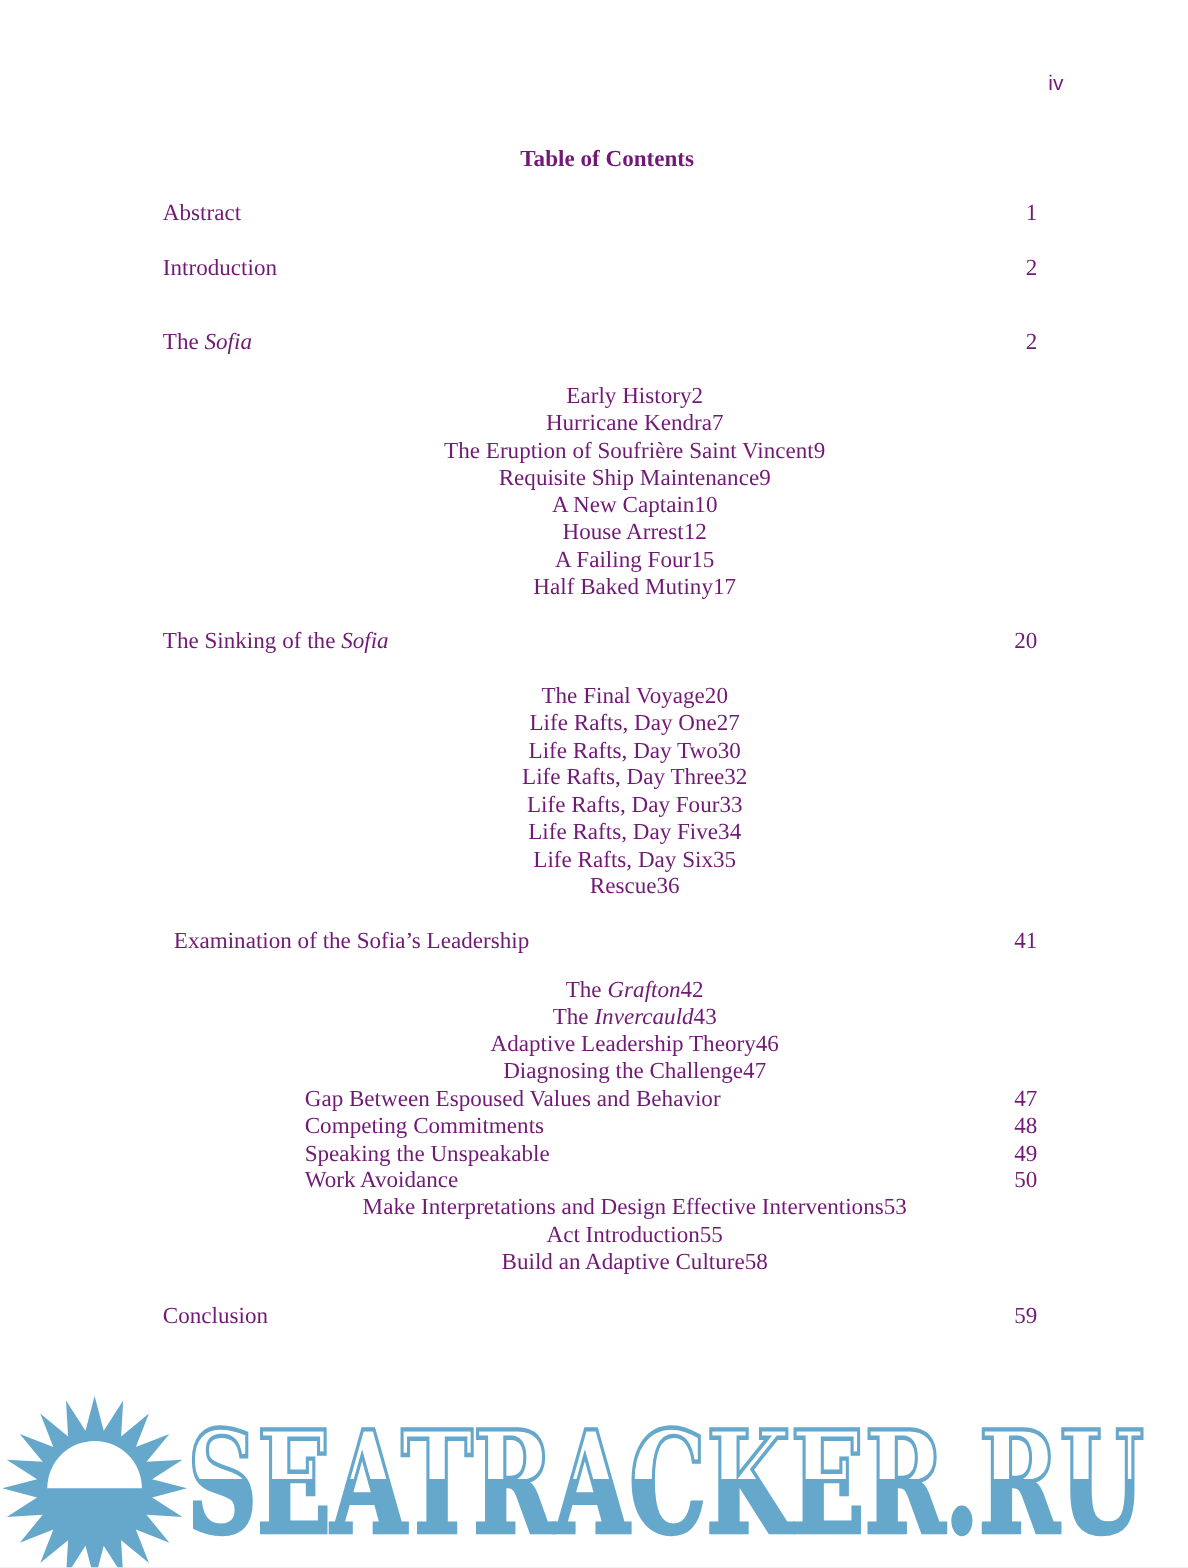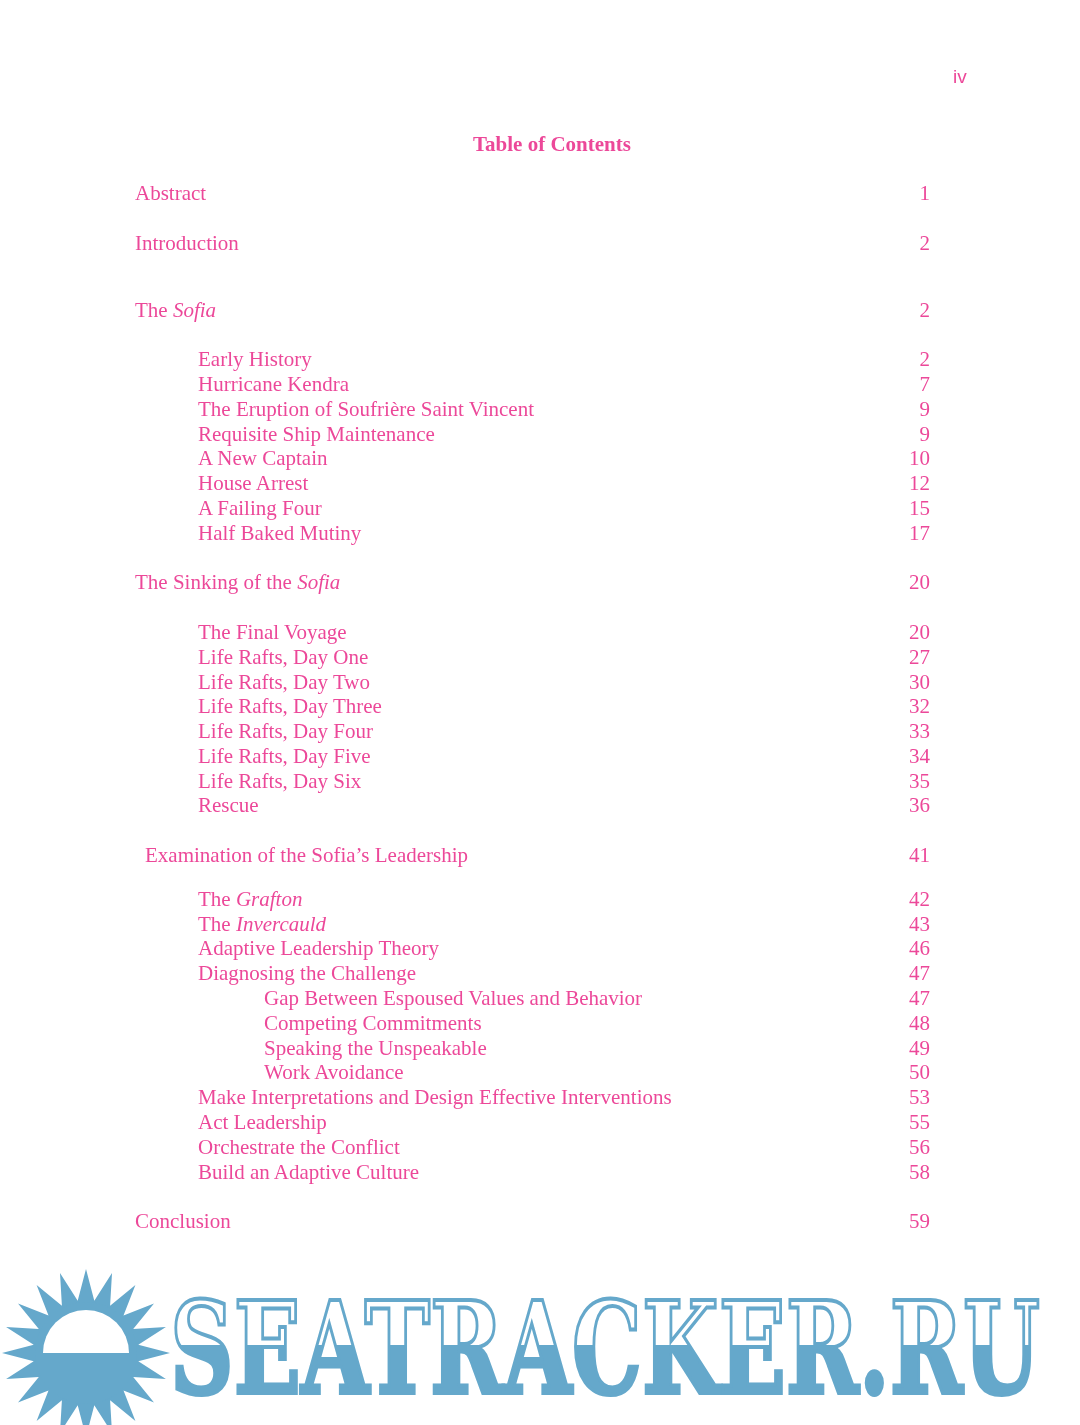--- a/index.html
+++ b/index.html
@@ -4,21 +4,21 @@
 <style>
   html, body { margin: 0; padding: 0; background: #e8e8e8; }
   .page {
     position: relative;
     width: 1080px;
     height: 1425px;
     margin: 0 auto;
     background: #ffffff;
     overflow: hidden;
     font-family: "Liberation Serif", serif;
-    color: #ec4899;
+    color: #701a75;
   }
   .pageno-top {
     position: absolute;
     left: 953px;
     top: 66px;
     font-family: "Liberation Sans", sans-serif;
     font-size: 19px;
     line-height: 22px;
   }
   .toc-title {
@@ -26,32 +26,32 @@
     left: 133px;
     top: 132px;
     width: 838px;
     text-align: center;
     font-size: 21px;
     font-weight: bold;
     line-height: 25px;
   }
   .toc-list {
     position: absolute;
-    left: 135px;
+    left: 148px;
     top: 181px;
     width: 795px;
   }
   .toc-row {
     display: flex;
     justify-content: space-between;
     align-items: baseline;
     font-size: 21px;
     line-height: 24.8px;
   }
-  .toc-row.lvl-1 { padding-left: 63px; }
+  .toc-row.lvl-1 { padding-left: 63px; justify-content: center; }
   .toc-row.lvl-2 { padding-left: 129px; }
   .toc-row .entry-label { white-space: nowrap; }
   .toc-row .entry-label .it { font-style: italic; }
   .toc-row .entry-page { white-space: nowrap; }
   .watermark {
     position: absolute;
     left: 0;
     top: 1260px;
     width: 1080px;
     height: 175px;
@@ -184,26 +184,22 @@
       </div>
       <div class="toc-row lvl-2">
         <span class="entry-label"><span>Work Avoidance</span></span>
         <span class="entry-page">50</span>
       </div>
       <div class="toc-row lvl-1">
         <span class="entry-label"><span>Make Interpretations and Design Effective Interventions</span></span>
         <span class="entry-page">53</span>
       </div>
       <div class="toc-row lvl-1">
-        <span class="entry-label"><span>Act Leadership</span></span>
+        <span class="entry-label"><span>Act Introduction</span></span>
         <span class="entry-page">55</span>
-      </div>
-      <div class="toc-row lvl-1">
-        <span class="entry-label"><span>Orchestrate the Conflict</span></span>
-        <span class="entry-page">56</span>
       </div>
       <div class="toc-row lvl-1">
         <span class="entry-label"><span>Build an Adaptive Culture</span></span>
         <span class="entry-page">58</span>
       </div>
       <div class="toc-row lvl-0" style="margin-top: 24.8px; align-items: flex-end;">
         <span class="entry-label"><span>Conclusion</span></span>
         <span class="entry-page">59</span>
       </div>
     </div>

